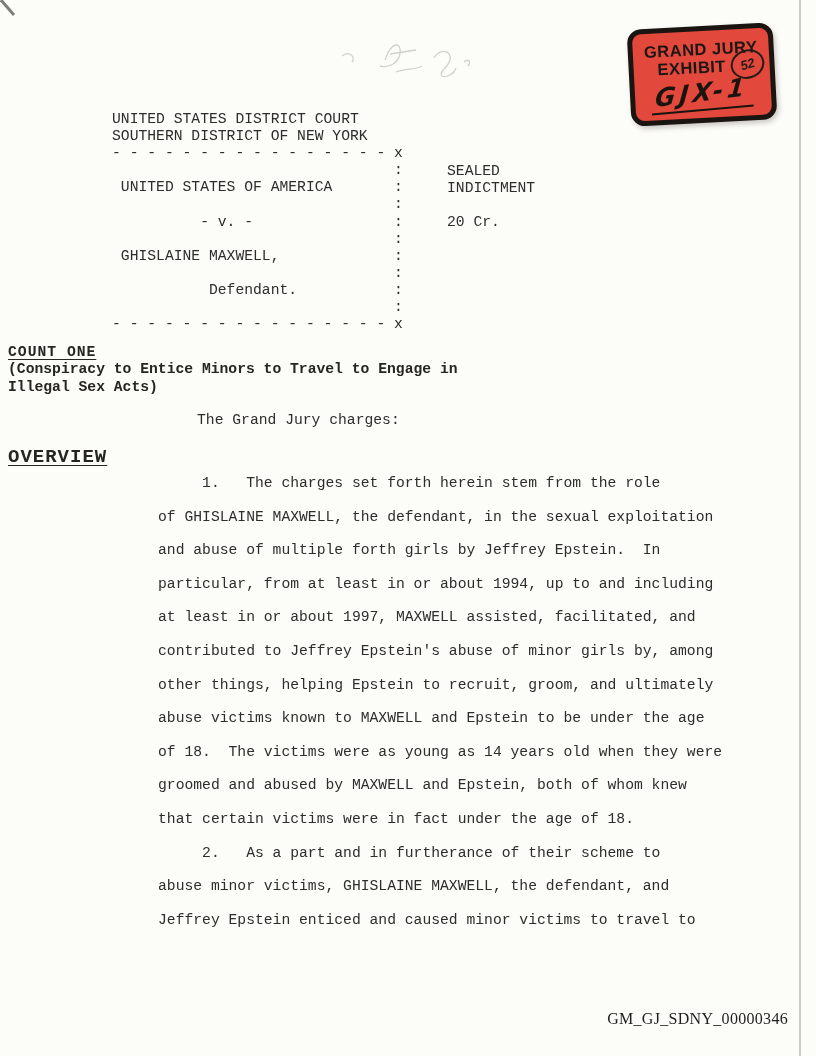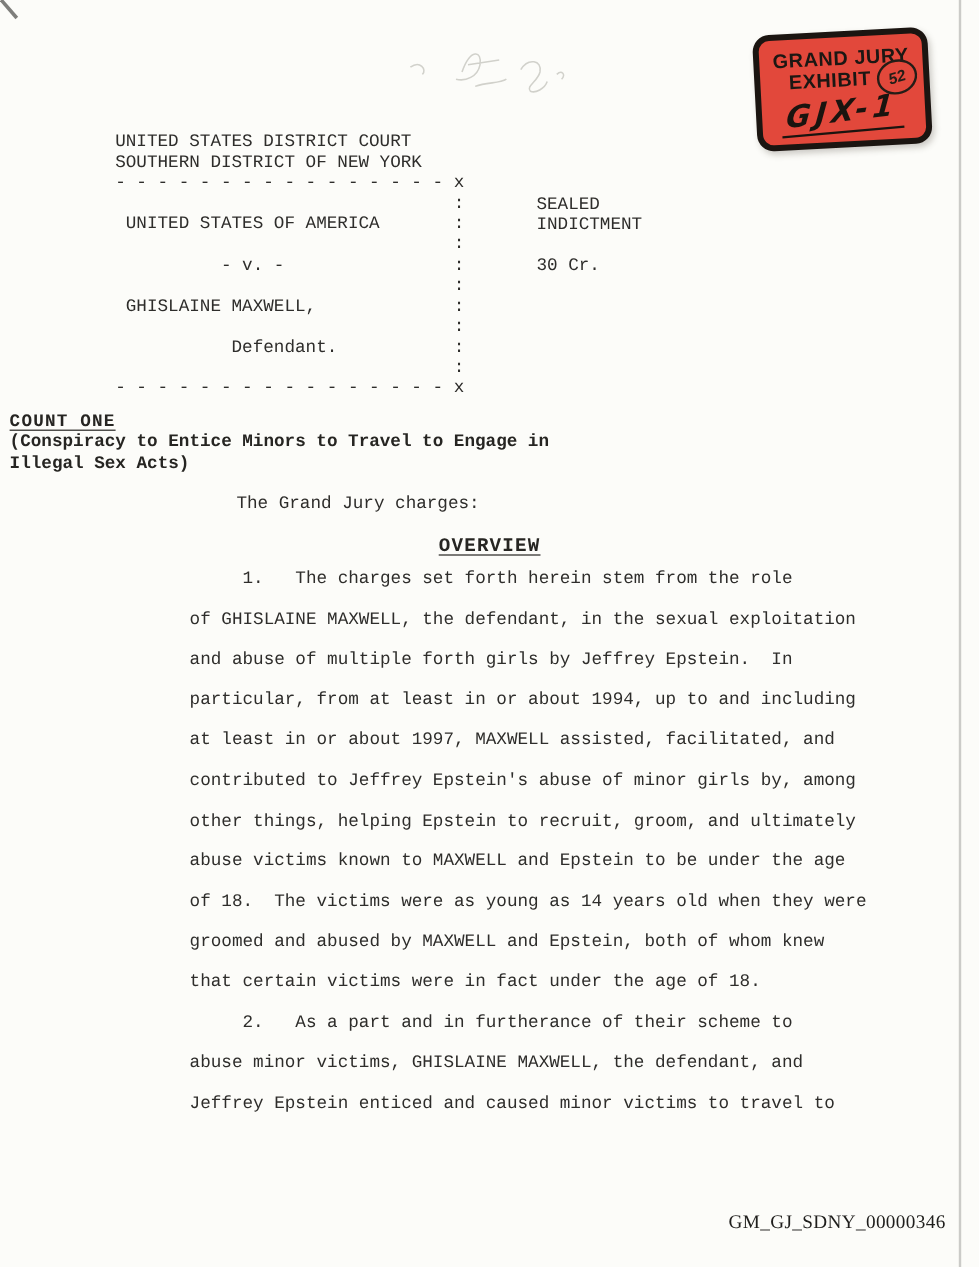--- a/index.html
+++ b/index.html
@@ -2,31 +2,31 @@
 <html><head>
 <meta charset="utf-8">
 <style>
   html,body { margin:0; padding:0; background:#e9e9e6; }
   .page {
     position:relative; width:816px; height:1056px; margin:0 auto;
     background:#fcfcf9;
     font-family:"Liberation Mono", monospace;
     color:#2e2d2b; overflow:hidden;
   }
-  .caption { position:absolute; left:96px; top:111px; line-height:17.1px; }
+  .caption { position:absolute; left:112px; top:111px; line-height:17.1px; }
   .caption div { white-space:pre; font-size:14.7px; }
   .rightcol { position:absolute; left:447px; top:163px; line-height:17.1px; font-size:14.7px; }
   .rightcol .ul { text-underline-offset:3px; }
   .case-num { margin-top:17.1px; }
   .count-block { position:absolute; left:8px; top:344px; width:800px; text-align:left;
                  font-weight:bold; line-height:17.3px; font-size:14.7px; color:#262522; }
   .count-title { text-decoration:underline; text-underline-offset:3px; letter-spacing:1px; }
   .charges-line { position:absolute; left:197px; top:412px; font-size:14.7px; }
-  .overview-block { position:absolute; left:8px; top:446px; width:800px; text-align:center;
-                 font-weight:bold; font-size:16px; color:#262522; }
+  .overview-block { position:absolute; left:8px; top:446px; width:800px; 
+                 font-weight:bold; font-size:19px; color:#262522; }
   .overview-title { text-decoration:underline; text-underline-offset:3px; letter-spacing:1px; }
   .body-text { position:absolute; left:112px; top:467px; line-height:33.6px; }
   .body-text div { white-space:pre; font-size:14.7px;margin-left:46px; }
   .bates { position:absolute; right:28px; top:1010px; font-family:"Liberation Serif", serif;
            font-size:16px; color:#1f1e1c; letter-spacing:0.3px; }
 
   
   .sticker { position:absolute; left:629px; top:26px; width:146px; height:97px;
              transform:rotate(-3deg); background:#1b1511; border-radius:14px;
              padding:5px; box-sizing:border-box; box-shadow:2px 3px 5px rgba(60,50,40,.25); }
@@ -93,21 +93,21 @@
       <div> GHISLAINE MAXWELL,             :</div>
       <div>                                :</div>
       <div>           Defendant.           :</div>
       <div>                                :</div>
       <div>- - - - - - - - - - - - - - - - x</div>
     </div>
 
   <div class="rightcol">
     <div class="ul">SEALED</div>
     <div class="ul">INDICTMENT</div>
-    <div class="case-num">30 Cr.</div>
+    <div class="case-num">20 Cr.</div>
   </div>
 
   <div class="count-block">
     <div><span class="count-title">COUNT ONE</span></div>
     <div>(Conspiracy to Entice Minors to Travel to Engage in</div>
     <div>Illegal Sex Acts)</div>
   </div>
 
   <div class="charges-line">The Grand Jury charges:</div>
 

